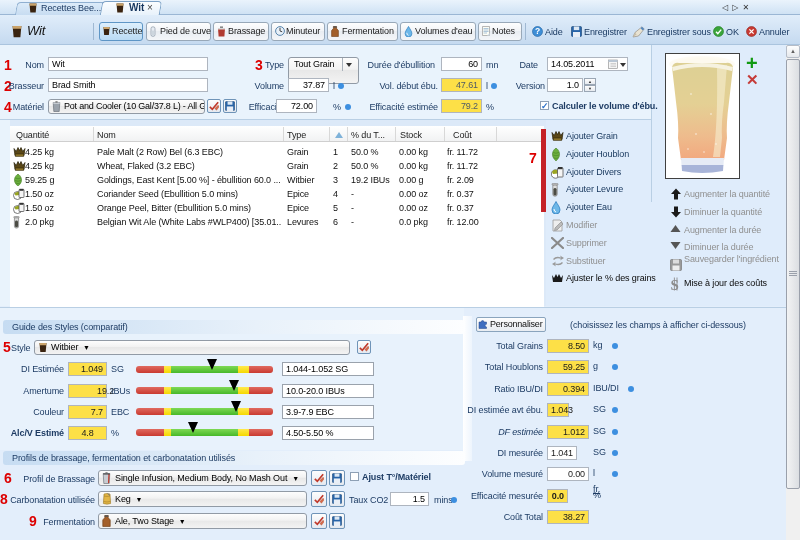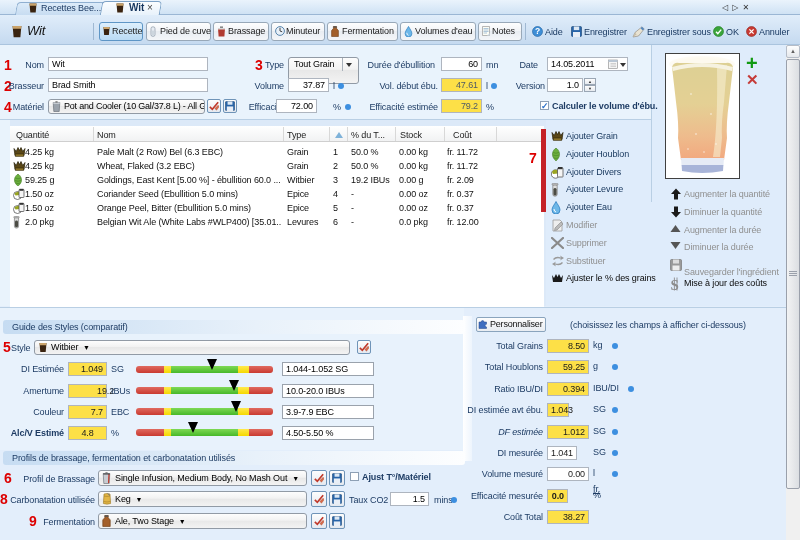--- a/index.html
+++ b/index.html
@@ -376,21 +376,21 @@
     <div class="glink" style="left:684px;top:224.6px;">Augmenter la durée</div>
     <div class="abs" style="left:670px;top:241.4px;"><svg width="11" height="9" viewBox="0 0 11 9">
         <path d="M5.5 8 L0.5 1 L10.5 1 Z" fill="#555"></path>
       </svg></div>
     <div class="glink" style="left:684px;top:242.4px;">Diminuer la durée</div>
     <div class="abs" style="left:670px;top:259.2px;"><svg width="12" height="12" viewBox="0 0 12 12">
         <rect x="0.5" y="0.5" width="11" height="11" rx="1" fill="#9a9a9a" stroke="#777" stroke-width="0.7"></rect>
         <rect x="3" y="0.5" width="6" height="4" fill="#ddd"></rect>
         <rect x="2.5" y="6.5" width="7" height="5" fill="#eee"></rect>
       </svg></div>
-    <div class="glink" style="left:684px;top:267px;">Sauvegarder l'ingrédient</div>
+    <div class="glink" style="left:684px;top:254px;">Sauvegarder l'ingrédient</div>
     <div class="abs" style="left:670px;top:277px;"><svg width="11" height="14" viewBox="0 0 11 14">
         <text x="0.5" y="12.5" font-size="15" fill="#8c8c8c" font-weight="bold" font-family="Liberation Serif">S</text>
         <path d="M4.4 0.5 L4.4 13.5 M7 0.5 L7 13.5" stroke="#8c8c8c" stroke-width="0.9"></path>
       </svg></div>
     <div class="klink" style="left:684px;top:278px;">Mise à jour des coûts</div>
   </div>
 
 <div class="abs" style="left:0;top:307px;width:786px;height:1px;background:#b9cfe4;"></div>
 <div class="band" style="left:3px;top:320px;width:462px;">Guide des Styles (comparatif)</div>
 <div class="rednum" style="left:3px;top:339px;">5</div>

